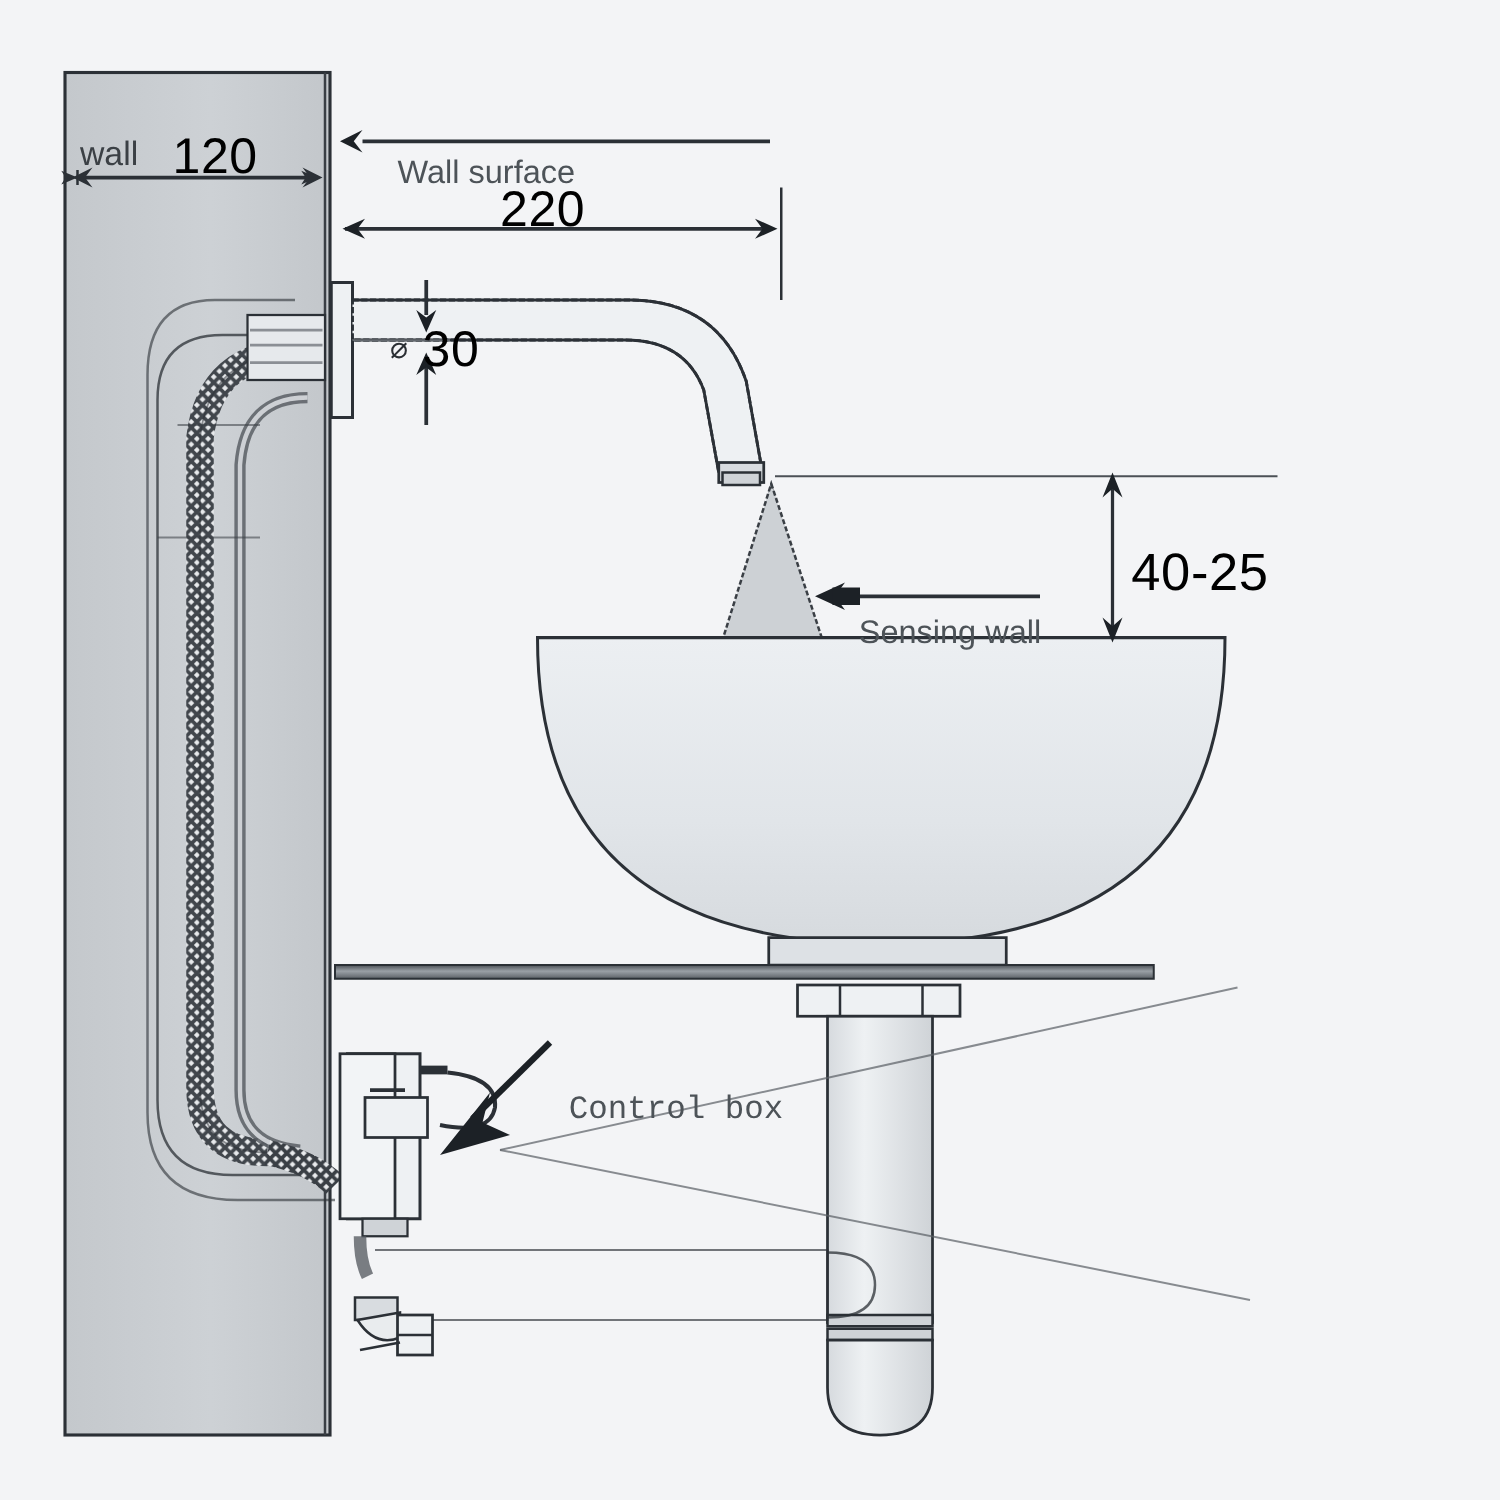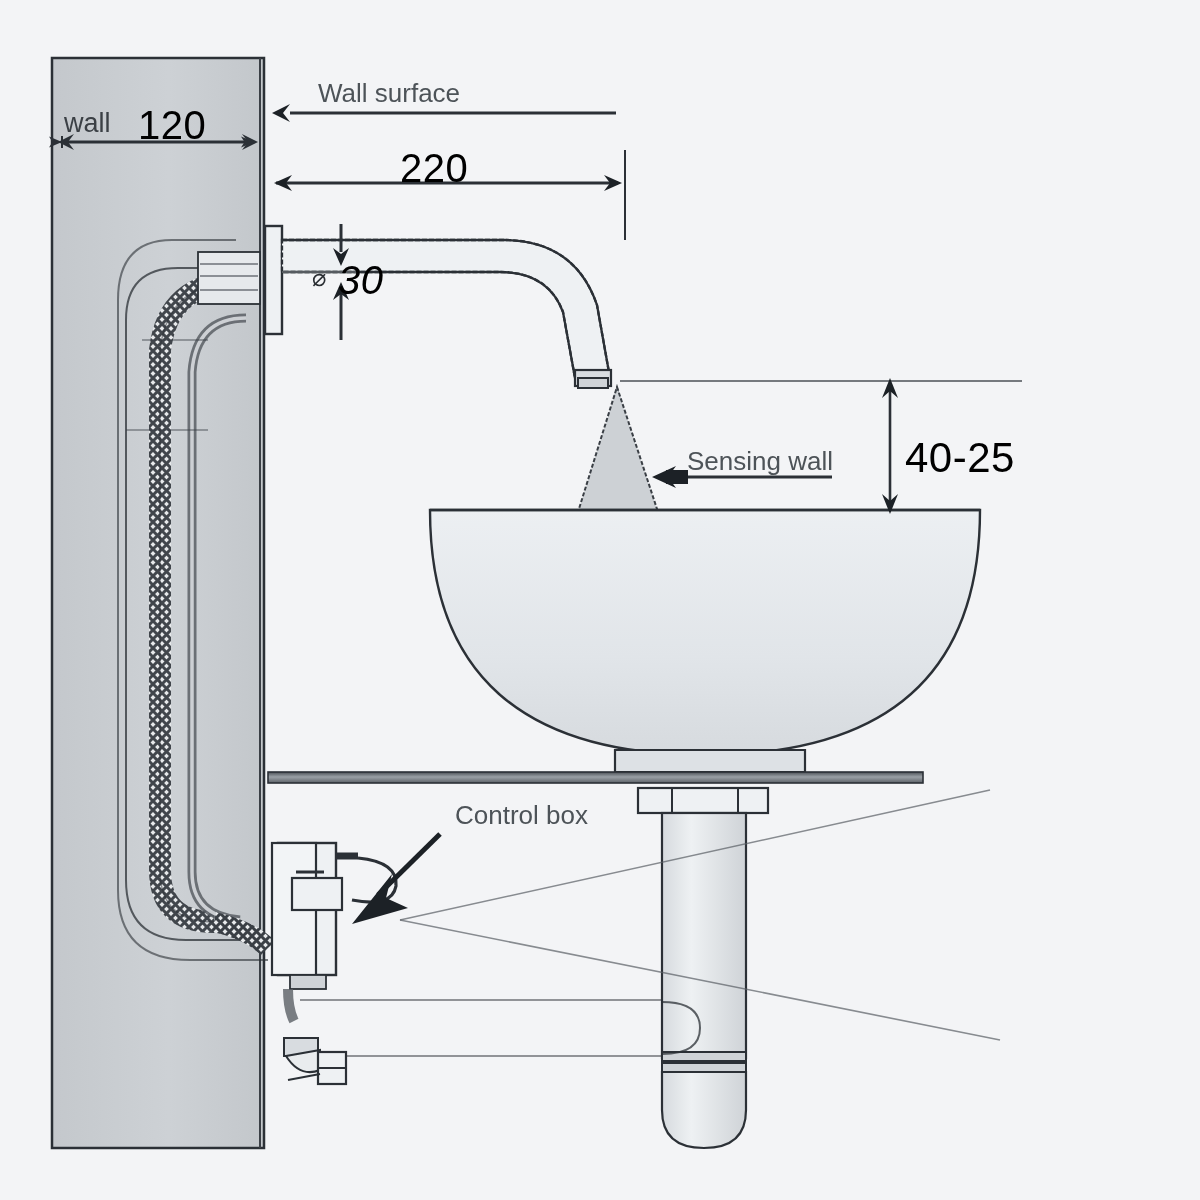--- a/index.html
+++ b/index.html
@@ -36,20 +36,21 @@
     letter-spacing: 0.5px;
     white-space: nowrap;
   }
   .note-label {
     position: absolute;
     color: #4d5358;
     font-family: "Liberation Sans", sans-serif;
     font-size: 26px;
     font-weight: 400;
     white-space: nowrap;
+    margin-top: 44px;
   }
   .small-label {
     position: absolute;
     color: #3b4045;
     font-family: "Liberation Sans", sans-serif;
     font-size: 27px;
     white-space: nowrap;
   }
   .dia-sym {
     position: absolute;
@@ -247,21 +248,21 @@
   <div class="small-label" style="left:64px; top:108px;">wall</div>
 
   <div class="dim-label" style="left:138px; top:103px;">120</div>
 
   <div class="note-label" style="left:318px; top:78px;">Wall surface</div>
 
   <div class="dim-label" style="left:400px; top:146px;">220</div>
 
   <div class="dia-sym" style="left:312px; top:264px;">⌀</div>
 
-  <div class="dim-label" style="left:338px; top:258px;font-style:italic;">30</div>
+  <div class="dim-label" style="left:338px; top:258px;">30</div>
 
   <div class="note-label" style="left:687px; top:446px;">Sensing wall</div>
 
   <div class="dim-label" style="left:905px; top:434px; font-size:42px;">40-25</div>
 
-  <div class="note-label" style="left:455px; top:800px;">Control box</div>
+  <div class="note-label" style="left:455px; top:828px;font-family:Liberation Mono, monospace;">Control box</div>
 
 </div>
 
 </body></html>

